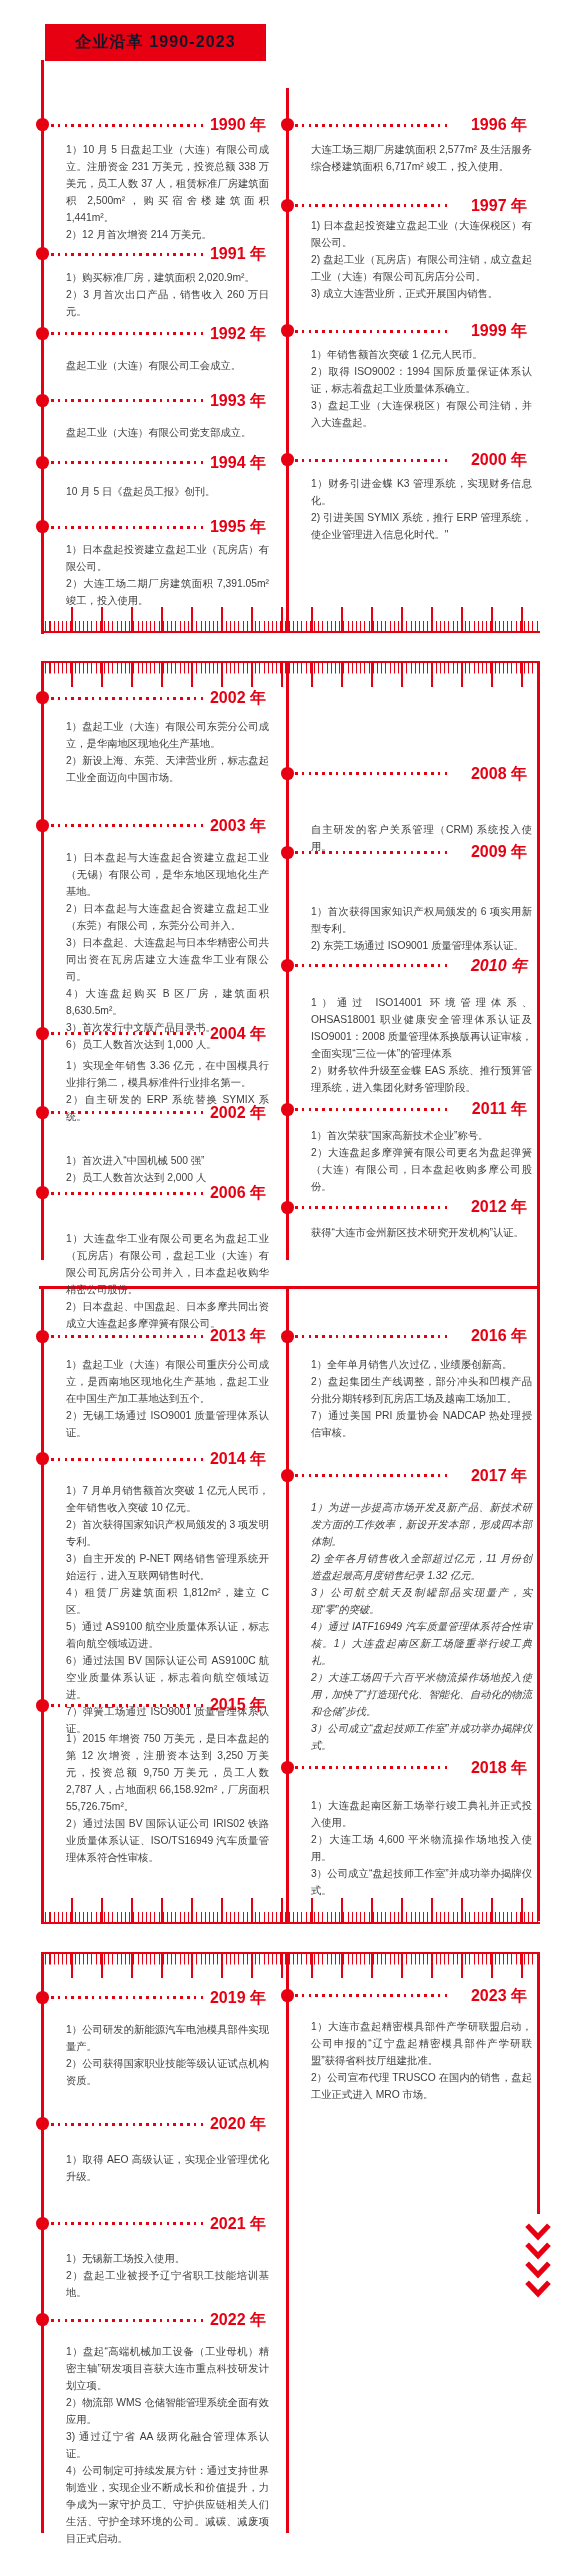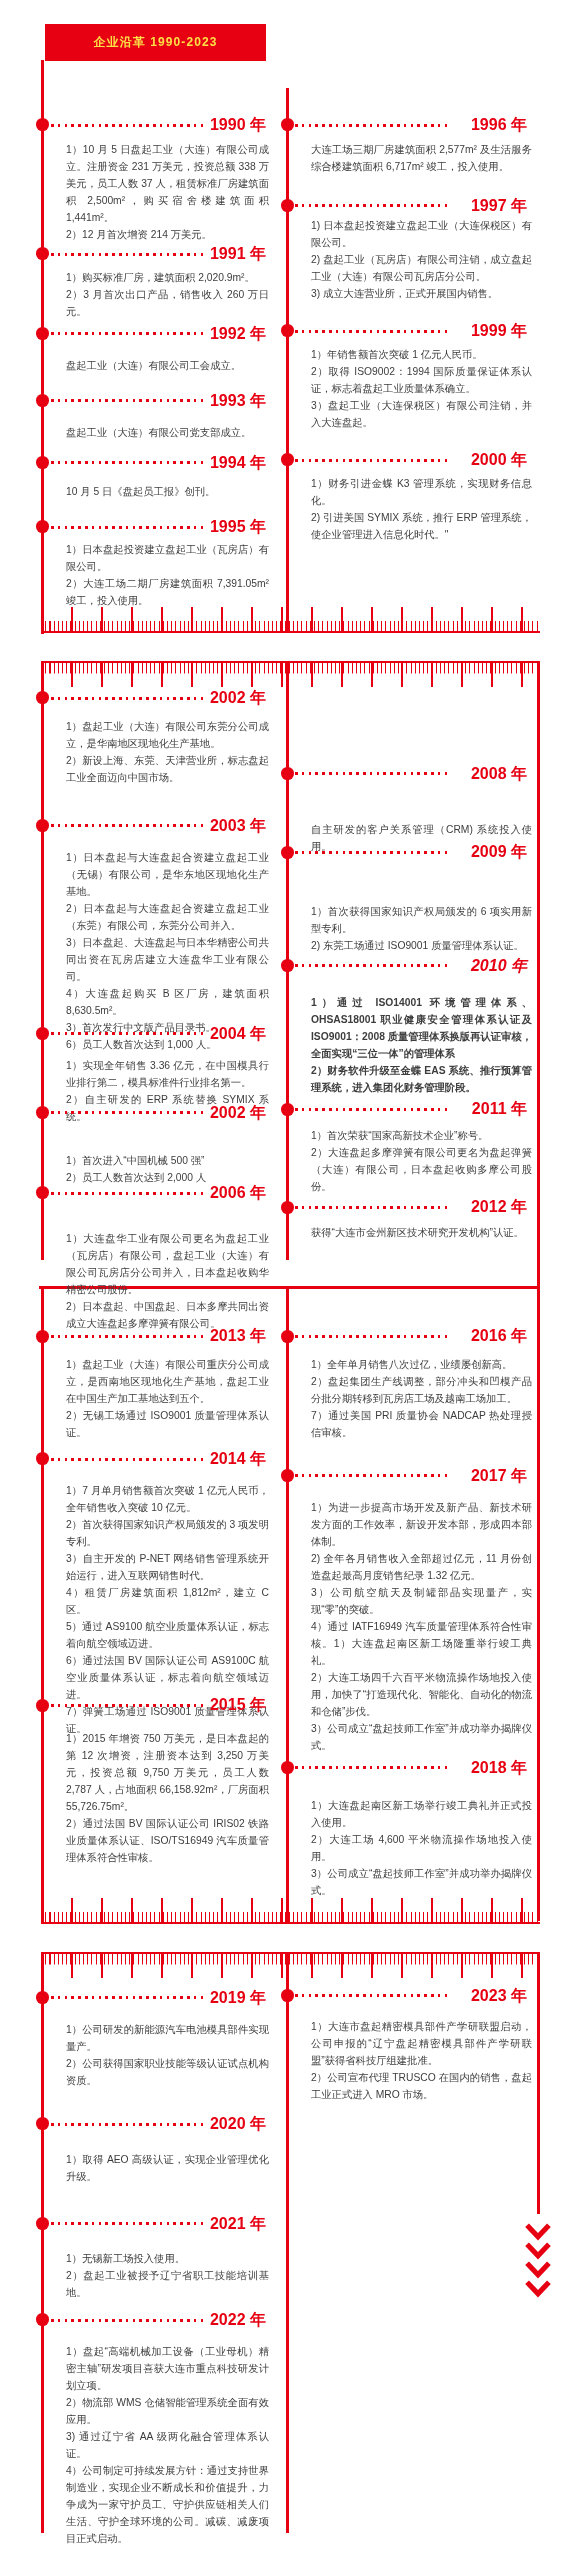--- a/index.html
+++ b/index.html
@@ -1,20 +1,20 @@
 <!DOCTYPE html>
 <html style="font-size:8.4px"><head>
 <meta charset="utf-8">
 <style>
   html,body{margin:0;padding:0;background:#ffffff;}
   .canvas{position:relative;width:569px;height:2576px;background:#ffffff;overflow:hidden;
           font-family:"Liberation Sans","DejaVu Sans",sans-serif;}
   .banner{position:absolute;left:45px;top:24px;width:221px;height:37px;background:#e60012;
           display:flex;align-items:center;justify-content:center;}
-  .banner span{color:#fde047;font-size:12px;font-weight:bold;letter-spacing:1.1px;}
+  .banner span{color:#0f172a;font-size:16px;font-weight:bold;letter-spacing:1.1px;}
   .vline{position:absolute;width:2.6px;background:#e60012;}
   .hline{position:absolute;height:2.6px;background:#e60012;}
   
   .comb-up{position:absolute;height:24px;border-bottom:2.6px solid #e60012;
     background:
       repeating-linear-gradient(90deg,#e60012 0 1.1px,transparent 1.1px 4.2px) left bottom/100% 10.5px no-repeat,
       repeating-linear-gradient(90deg,#e60012 0 1.6px,transparent 1.6px 30px) left bottom/100% 24px no-repeat;}
   .comb-down{position:absolute;height:24px;border-top:2.6px solid #e60012;
     background:
       repeating-linear-gradient(90deg,#e60012 0 1.1px,transparent 1.1px 4.2px) left top/100% 10.5px no-repeat,
@@ -187,21 +187,21 @@
       <div class="dot" style="left: 281px; top: 846px;"></div>
       <div class="leader" style="left: 295px; top: 851px; width: 155px;"></div>
       <div class="year" style="left: 419px; top: 840px; width: 108px;">2009 年</div>
       <div class="etext" style="left: 311px; top: 903px; width: 221px;">
         <p>1）首次获得国家知识产权局颁发的 6 项实用新型专利。</p>
         <p>2) 东莞工场通过 ISO9001 质量管理体系认证。</p>
       </div>
       <div class="dot" style="left: 281px; top: 959px;"></div>
       <div class="leader" style="left: 295px; top: 964px; width: 155px;"></div>
       <div class="year" style="left: 419px; top: 954px; width: 108px; font-style: italic;">2010 年</div>
-      <div class="etext" style="left: 311px; top: 994px; width: 221px; font-weight: bold;">
+      <div class="etext" style="left: 311px; top: 994px; width: 221px;">
         <p>1）通过 ISO14001 环境管理体系、OHSAS18001 职业健康安全管理体系认证及 ISO9001：2008 质量管理体系换版再认证审核，全面实现“三位一体”的管理体系</p>
         <p>2）财务软件升级至金蝶 EAS 系统、推行预算管理系统，进入集团化财务管理阶段。</p>
       </div>
       <div class="dot" style="left: 281px; top: 1103px;"></div>
       <div class="leader" style="left: 295px; top: 1108px; width: 155px;"></div>
       <div class="year" style="left: 419px; top: 1097px; width: 108px;">2011 年</div>
       <div class="etext" style="left: 311px; top: 1127px; width: 221px;">
         <p>1）首次荣获“国家高新技术企业”称号。</p>
         <p>2）大连盘起多摩弹簧有限公司更名为盘起弹簧（大连）有限公司，日本盘起收购多摩公司股份。</p>
       </div>
@@ -241,21 +241,21 @@
       <div class="leader" style="left: 295px; top: 1335px; width: 155px;"></div>
       <div class="year" style="left: 419px; top: 1324px; width: 108px;">2016 年</div>
       <div class="etext" style="left: 311px; top: 1356px; width: 221px;">
         <p>1）全年单月销售八次过亿，业绩屡创新高。</p>
         <p>2）盘起集团生产线调整，部分冲头和凹模产品分批分期转移到瓦房店工场及越南工场加工。</p>
         <p>7）通过美国 PRI 质量协会 NADCAP 热处理授信审核。</p>
       </div>
       <div class="dot" style="left: 281px; top: 1469px;"></div>
       <div class="leader" style="left: 295px; top: 1474px; width: 155px;"></div>
       <div class="year" style="left: 419px; top: 1464px; width: 108px;">2017 年</div>
-      <div class="etext" style="left: 311px; top: 1499px; width: 221px;">
+      <div class="etext" style="left: 311px; top: 1499px; width: 221px; font-style: italic;">
         <p>1）为进一步提高市场开发及新产品、新技术研发方面的工作效率，新设开发本部，形成四本部体制。</p>
         <p>2) 全年各月销售收入全部超过亿元，11 月份创造盘起最高月度销售纪录 1.32 亿元。</p>
         <p>3）公司航空航天及制罐部品实现量产，实现“零”的突破。</p>
         <p>4）通过 IATF16949 汽车质量管理体系符合性审核。1）大连盘起南区新工场隆重举行竣工典礼。</p>
         <p>2）大连工场四千六百平米物流操作场地投入使用，加快了“打造现代化、智能化、自动化的物流和仓储”步伐。</p>
         <p>3）公司成立“盘起技师工作室”并成功举办揭牌仪式。</p>
       </div>
       <div class="dot" style="left: 281px; top: 1761px;"></div>
       <div class="leader" style="left: 295px; top: 1766px; width: 155px;"></div>
       <div class="year" style="left: 419px; top: 1756px; width: 108px;">2018 年</div>

